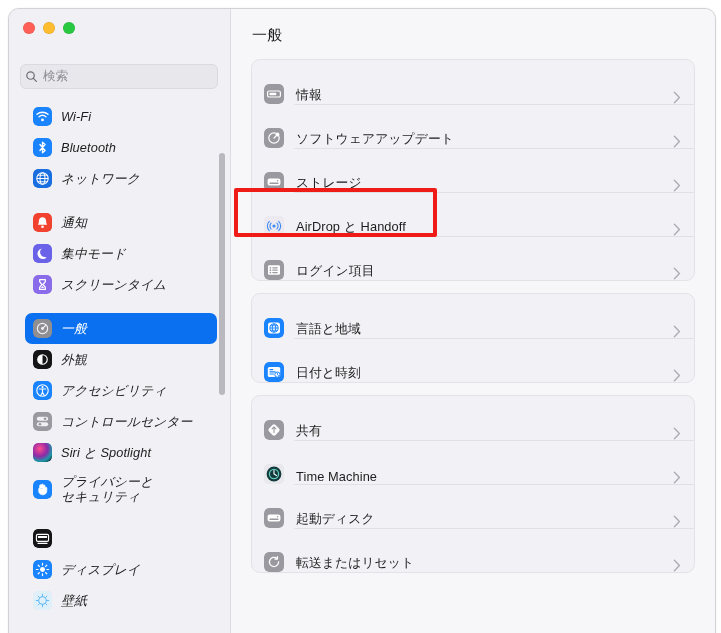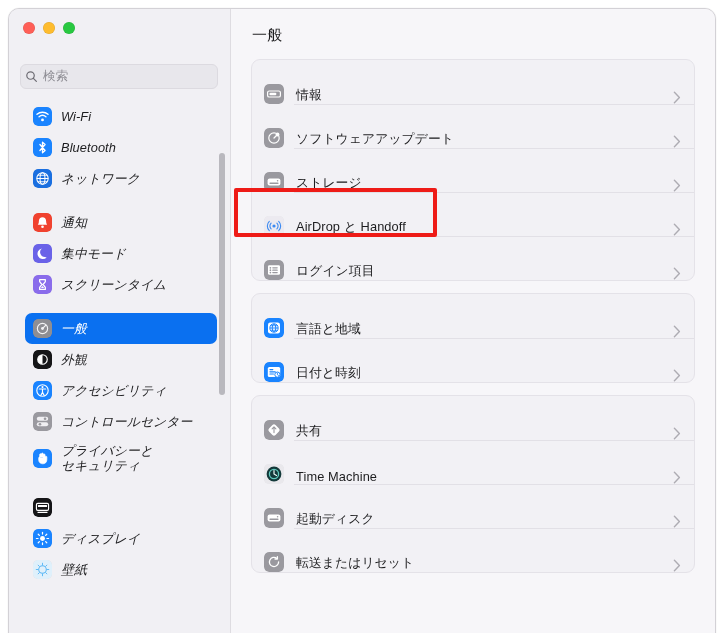--- a/index.html
+++ b/index.html
@@ -375,20 +375,36 @@
                 <span class="app-icon">
                   <svg width="100%" height="100%" viewBox="0 0 20 20">
                     <rect width="20" height="20" rx="5" fill="#9a999f"></rect>
         <rect x="4" y="5" width="12" height="4.2" rx="2.1" fill="#f0eff2"></rect>
         <circle cx="12.7" cy="7.1" r="1.4" fill="#9a999f"></circle>
         <rect x="4" y="10.8" width="12" height="4.2" rx="2.1" fill="#f0eff2"></rect>
         <circle cx="7.3" cy="12.9" r="1.4" fill="#9a999f"></circle>
                   </svg>
                 </span>
                 <span class="nav-label">コントロールセンター</span>
+              </div>
+              <div class="nav-item">
+                <span class="app-icon">
+                  <svg width="100%" height="100%" viewBox="0 0 20 20">
+                    <defs>
+                      <radialGradient id="sg" cx="0.35" cy="0.3" r="0.9">
+        <stop offset="0%" stop-color="#ff4d8d"></stop>
+                        <stop offset="45%" stop-color="#8e2aa8"></stop>
+        <stop offset="75%" stop-color="#1b9aa8"></stop>
+                        <stop offset="100%" stop-color="#141423"></stop>
+                      </radialGradient>
+                    </defs>
+        <rect width="20" height="20" rx="5" fill="url(#sg)"></rect>
+                  </svg>
+                </span>
+                <span class="nav-label">Siri と Spotlight</span>
               </div>
               <div class="nav-item two-line">
                 <span class="app-icon">
                   <svg width="100%" height="100%" viewBox="0 0 20 20">
                     <rect width="20" height="20" rx="5" fill="#1a84ff"></rect>
         <path d="M7 9.2V5.9a.95.95 0 0 1 1.9 0v3.1m0-.2V5.2a.95.95 0 0 1 1.9 0v3.9m0-.1V6.2a.95.95 0 0 1 1.9 0v4.3m0-2a.95.95 0 0 1 1.9 0v2.7c0 2.6-1.7 4.4-4.2 4.4-2.4 0-4.4-1.5-4.4-3.9V9.4a.9.9 0 0 1 1.8 0" fill="#fff" stroke="#fff" stroke-width="0.7" stroke-linejoin="round"></path>
                   </svg>
                 </span>
                 <span class="nav-label">プライバシーと
 セキュリティ</span>

